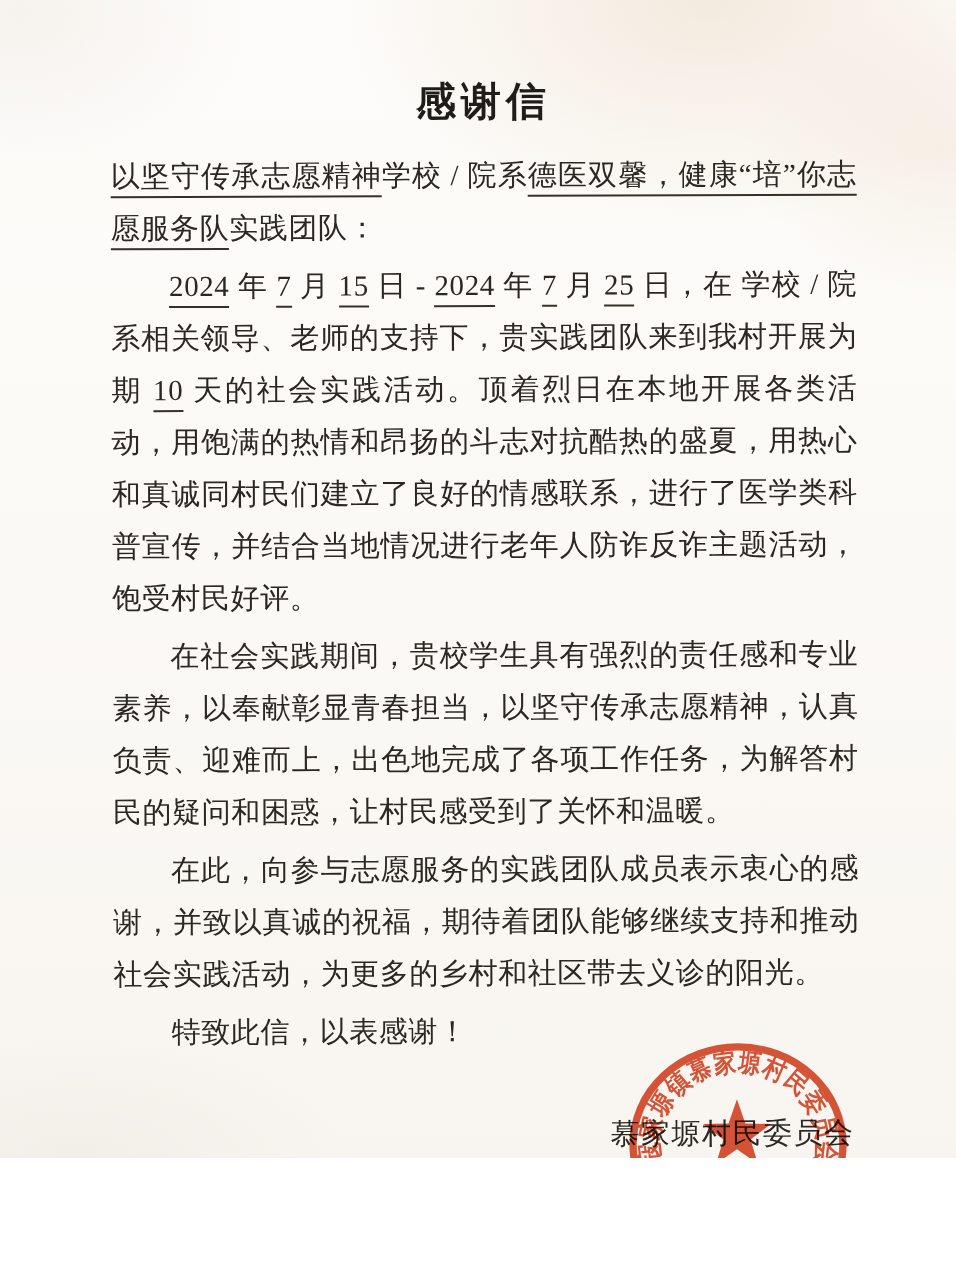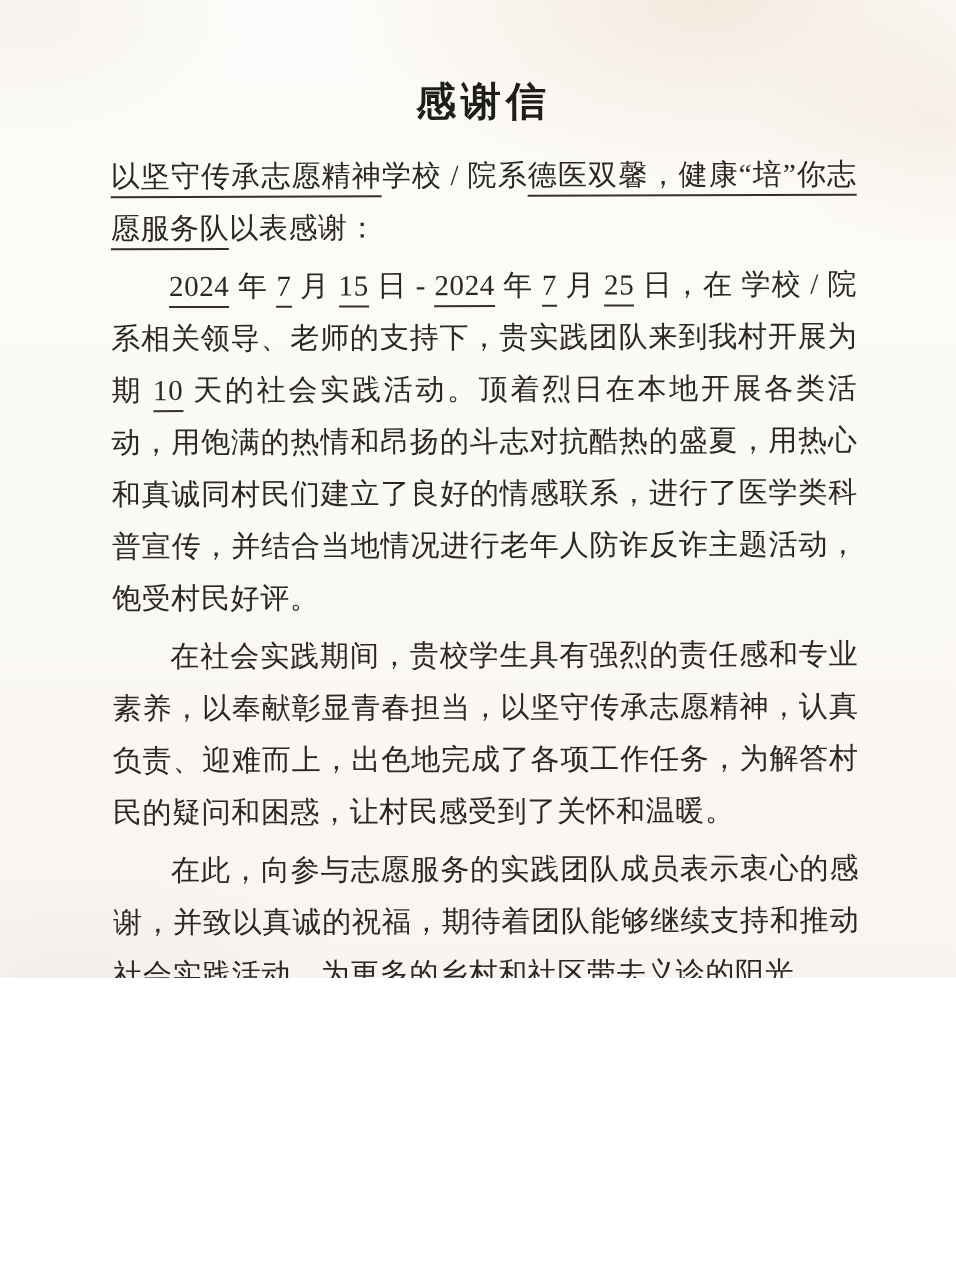--- a/index.html
+++ b/index.html
@@ -1,19 +1,19 @@
 <!DOCTYPE html>
 <html><head>
 <meta charset="utf-8">
 <style>
   html, body { margin: 0; padding: 0; background: #ffffff; }
   .page {
     position: relative;
     width: 956px;
-    height: 978px;
+    height: 1158px;
     overflow: hidden;
     font-family: "Liberation Serif", serif;
     color: #2b2823;
     background:
       radial-gradient(55% 28% at 74% 0%,  rgba(224,197,165,0.32), rgba(224,197,165,0) 70%),
       radial-gradient(30% 18% at 99% 13%, rgba(231,211,186,0.28), rgba(231,211,186,0) 70%),
       radial-gradient(35% 20% at 2% 1%,   rgba(214,199,184,0.18), rgba(214,199,184,0) 70%),
       radial-gradient(40% 16% at 8% 100%, rgba(205,196,186,0.14), rgba(205,196,186,0) 70%),
       linear-gradient(180deg, #fdfcfa 0%, #fbf9f5 55%, #f8f5f0 100%);
   }
@@ -70,21 +70,21 @@
   .seal text { font-family: "Liberation Sans", sans-serif; }
 </style>
 </head>
 <body>
 
 <div class="page">
 
   <div class="content">
     <h1 class="title">感谢信</h1>
     <div>
-        <p class="para"><span class="u">以坚守传承志愿精神</span><span>学校 / 院系</span><span class="u">德医双馨，健康“培”你志愿服务队</span><span>以表感谢：</span></p>
+        <p class="para"><span class="u">以坚守传承志愿精神</span><span>学校 / 院系</span><span class="u">德医双馨，健康“培”你志愿服务队</span><span>实践团队：</span></p>
         <p class="para indent"><span class="u">2024</span><span> 年 </span><span class="u">7</span><span> 月 </span><span class="u">15</span><span> 日 - </span><span class="u">2024</span><span> 年 </span><span class="u">7</span><span> 月 </span><span class="u">25</span><span> 日，在 学校 / 院系相关领导、老师的支持下，贵实践团队来到我村开展为期 </span><span class="u">10</span><span> 天的社会实践活动。顶着烈日在本地开展各类活动，用饱满的热情和昂扬的斗志对抗酷热的盛夏，用热心和真诚同村民们建立了良好的情感联系，进行了医学类科普宣传，并结合当地情况进行老年人防诈反诈主题活动，饱受村民好评。</span></p>
         <p class="para indent"><span>在社会实践期间，贵校学生具有强烈的责任感和专业素养，以奉献彰显青春担当，以坚守传承志愿精神，认真负责、迎难而上，出色地完成了各项工作任务，为解答村民的疑问和困惑，让村民感受到了关怀和温暖。</span></p>
         <p class="para indent"><span>在此，向参与志愿服务的实践团队成员表示衷心的感谢，并致以真诚的祝福，期待着团队能够继续支持和推动社会实践活动，为更多的乡村和社区带去义诊的阳光。</span></p>
         <p class="para indent"><span>特致此信，以表感谢！</span></p>
       </div>
   </div>
 
   <div class="signature">
     <div class="sig-name">慕家塬村民委员会</div>
     <div class="sig-date">2024 年 7 月 25 日</div>

